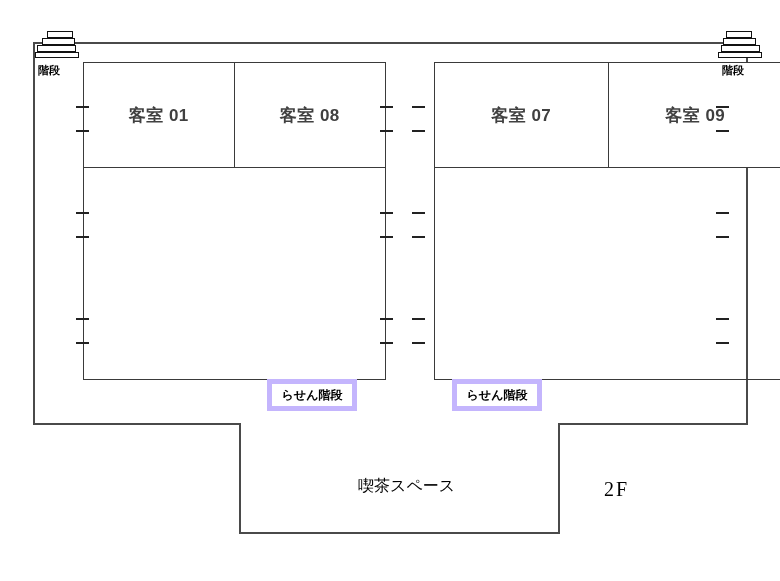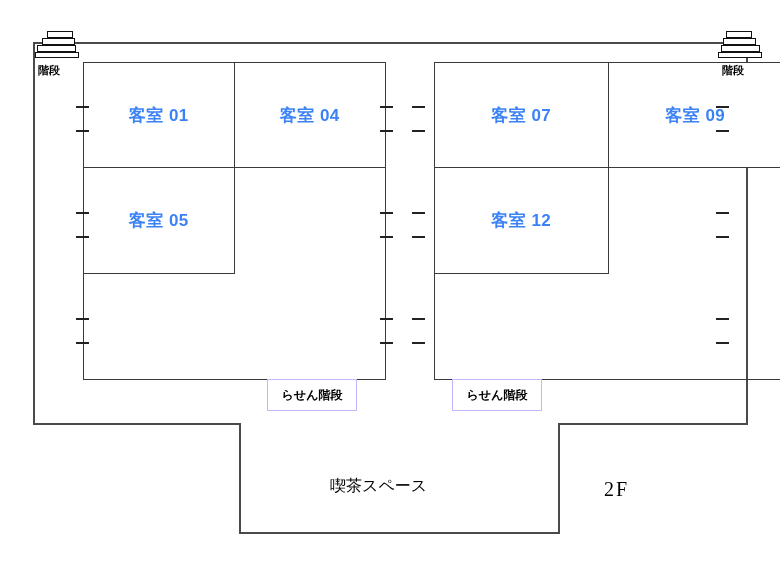--- a/index.html
+++ b/index.html
@@ -51,21 +51,21 @@
     background: #ffffff;
   }
   .room:nth-child(2n) { border-right: none; }
   .room:nth-child(5),
   .room:nth-child(6) { border-bottom: none; }
   .room-label {
     font-size: 17px;
     font-weight: 700;
     letter-spacing: 0.5px;
     white-space: nowrap;
-    color: #3b82f6;
+    color: #404040;
     font-family: "Liberation Sans", "DejaVu Sans", sans-serif;
   }
 
   
   .tick {
     position: absolute;
     width: 13px;
     height: 0;
     border-top: 2px solid #222222;
   }
@@ -87,21 +87,21 @@
     font-size: 11px;
     font-weight: 700;
     white-space: nowrap;
     color: #000000;
     font-family: Liberation Mono, monospace;
   }
 
   
   .spiral-box {
     position: absolute;
-    border: 1px solid #c4b5fd;
+    border: 5px solid #c4b5fd;
     background: #ffffff;
     box-sizing: border-box;
     display: flex;
     align-items: center;
     justify-content: center;
   }
   .spiral-box span {
     font-size: 12px;
     font-weight: 700;
     white-space: nowrap;
@@ -110,20 +110,21 @@
   }
 
   
   .cafe-label {
     position: absolute;
     font-size: 16px;
     font-weight: 500;
     white-space: nowrap;
     color: #000000;
     font-family: Liberation Serif, serif;
+    margin-left: 28px;
   }
   .floor-label {
     position: absolute;
     font-size: 20px;
     letter-spacing: 2px;
     white-space: nowrap;
     color: #000000;
     font-family: "Liberation Serif", "DejaVu Serif", serif;
   }
 </style>
@@ -148,36 +149,30 @@
 
   <div class="cafe-label" style="left:330px; top:476px;">喫茶スペース</div>
 
   <div class="floor-label" style="left:604px; top:478px;">2F</div>
 
   <div class="room-block" style="left:83px; top:62px; width:303px; height:318px;">
     <div class="room">
       <span class="room-label">客室 01</span>
     </div>
     <div class="room">
-      <span class="room-label">客室 04</span>
-    </div>
-    <div class="room">
-      <span class="room-label">客室 05</span>
+      <span class="room-label">客室 08</span>
     </div>
   </div>
 
   <div class="room-block" style="left:434px; top:62px; width:349px; height:318px;">
     <div class="room">
       <span class="room-label">客室 07</span>
     </div>
     <div class="room">
       <span class="room-label">客室 09</span>
-    </div>
-    <div class="room">
-      <span class="room-label">客室 12</span>
     </div>
   </div>
 
   <div class="tick" style="left:76px; top:106px;"></div>
   <div class="tick" style="left:76px; top:130px;"></div>
   <div class="tick" style="left:76px; top:212px;"></div>
   <div class="tick" style="left:76px; top:236px;"></div>
   <div class="tick" style="left:76px; top:318px;"></div>
   <div class="tick" style="left:76px; top:342px;"></div>
 

